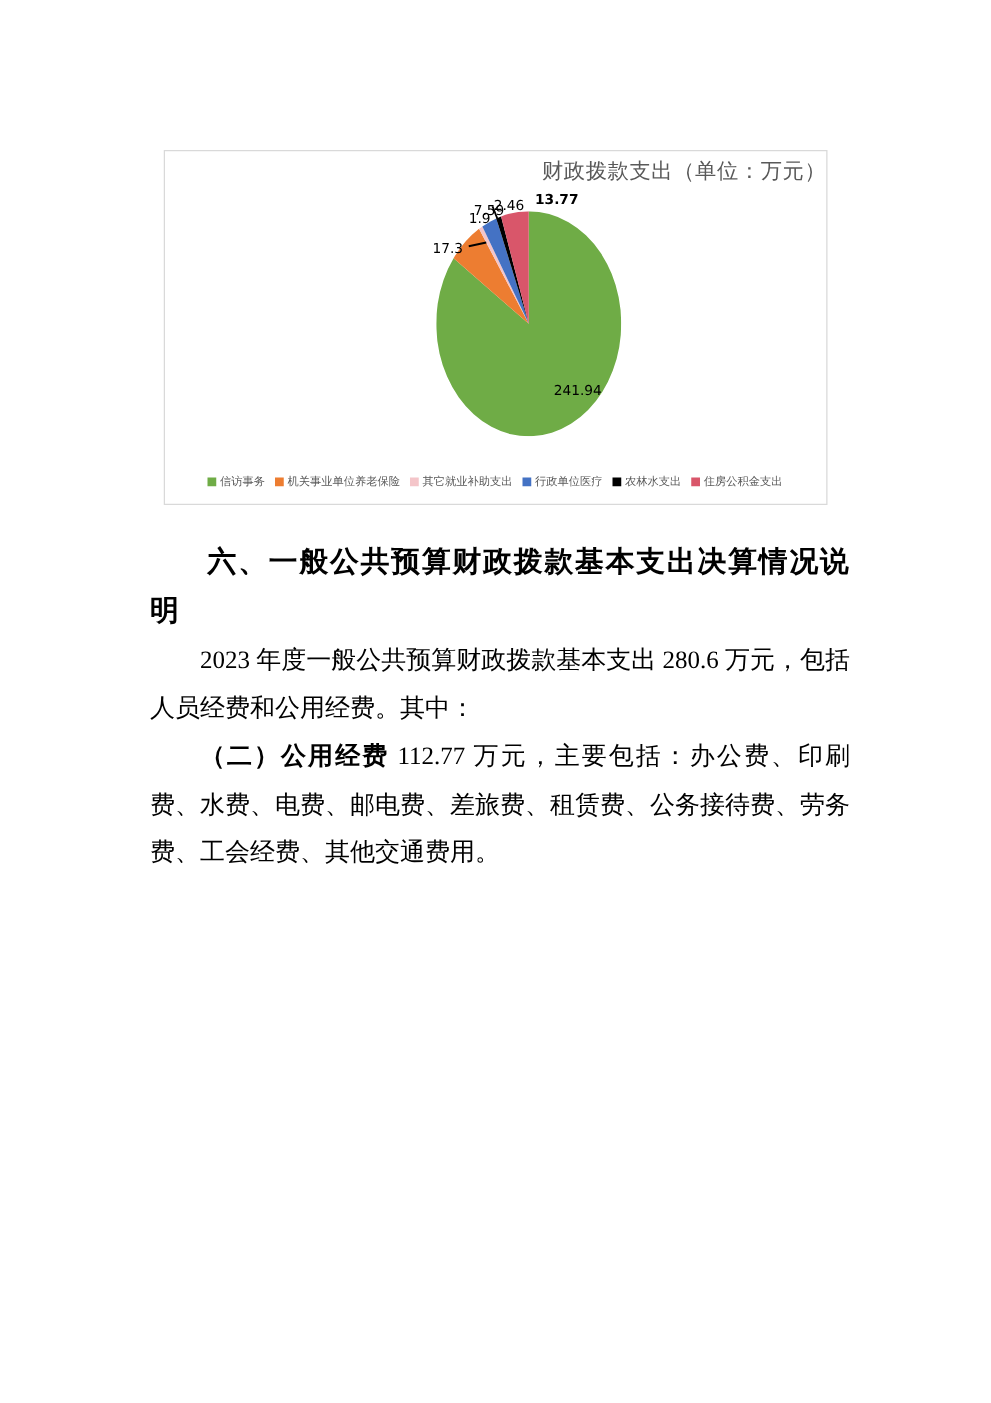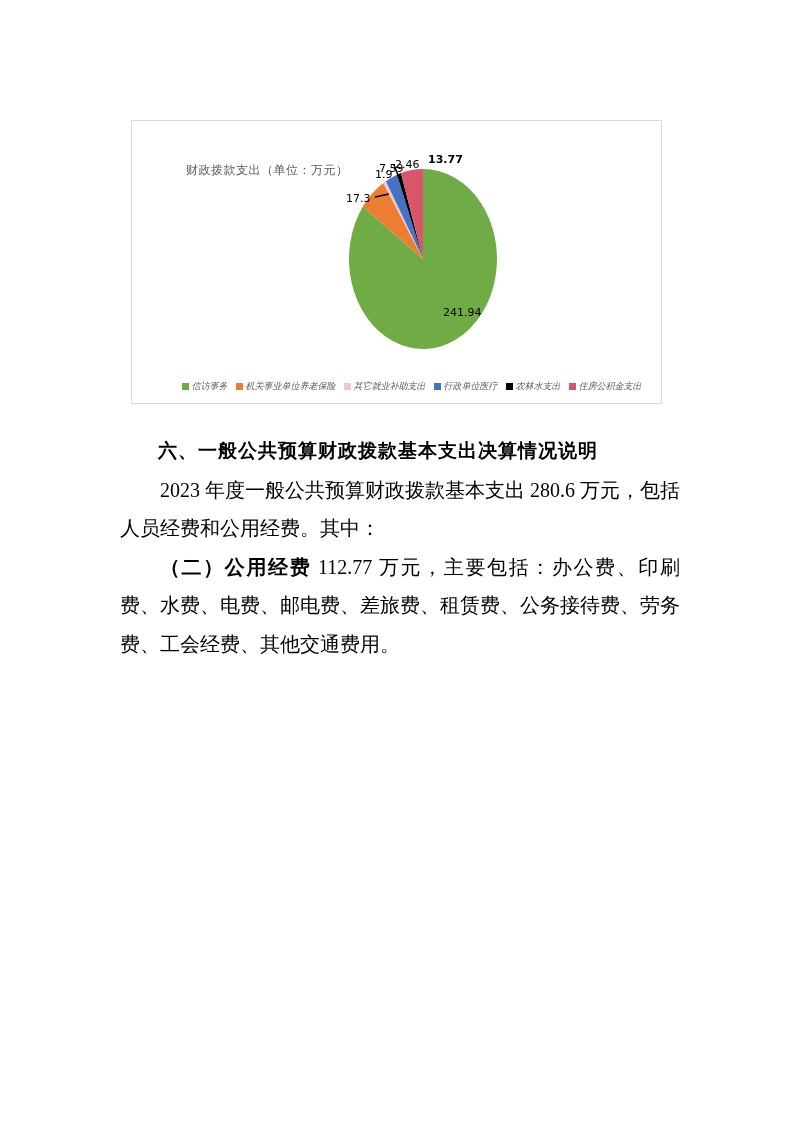--- a/index.html
+++ b/index.html
@@ -13,25 +13,24 @@
   
   .chart-box{
     position:absolute;left:131px;top:120px;
     width:531px;height:284px;
     background:#ffffff;
     border:1px solid #d9d9d9;
     box-sizing:border-box;
   }
   .chart-title{
     position:absolute;left:54px;right:0;top:4px;
-    text-align:left;
+    text-align:right;
     font-family:"DejaVu Sans","Liberation Sans",sans-serif;
-    font-size:12px;letter-spacing:.5px;
+    font-size:17px;letter-spacing:.5px;
     color:#595959;
-    margin-top:37px;
   }
   .pie-svg{
     position:absolute;left:217px;top:48px;
     width:148px;height:180px;
   }
   .callout-lines{
     position:absolute;left:0;top:0;width:531px;height:284px;
     pointer-events:none;
   }
   .val-label{
@@ -40,41 +39,41 @@
     font-size:11px;color:#000;white-space:nowrap;
   }
   .l-759 {left:247px;top:41px;}
   .l-246 {left:263px;top:37px;}
   .l-19  {left:243px;top:47px;}
   .l-1377{left:296px;top:32px;font-weight:bold;}
   .l-173 {left:214px;top:71px;}
   .l-24194{left:311px;top:185px;font-size:11px;}
   .legend{
     position:absolute;left:30px;right:0;top:255px;
-    text-align:center;white-space:nowrap;font-style:italic;
+    text-align:left;white-space:nowrap;
   }
   .legend-item{display:inline-block;margin:0 4px;}
   .legend-marker{
     display:inline-block;width:7px;height:7px;
     margin-right:3px;vertical-align:middle;
   }
   .legend-label{
     font-family:"DejaVu Sans","Liberation Sans",sans-serif;
     font-size:9px;color:#595959;vertical-align:middle;
   }
   
   .text-block{
     position:absolute;left:120px;top:432px;width:560px;
     font-size:20px;line-height:38.5px;color:#000;
     text-align:justify;
   }
   .text-block p{margin:0;text-indent:2em;}
   .heading{
-    font-family:Liberation Serif, serif;
-    font-weight:700;font-size:19px;letter-spacing:1px;
+    font-family:Liberation Mono, monospace;
+    font-weight:700;font-size:23px;letter-spacing:1px;
   }
   .body-bold{font-weight:700;}
   .mt8{margin-top:8px;}
   .mt4{margin-top:4px;}
 </style>
 </head>
 <body>
 
 <div class="page">
 

